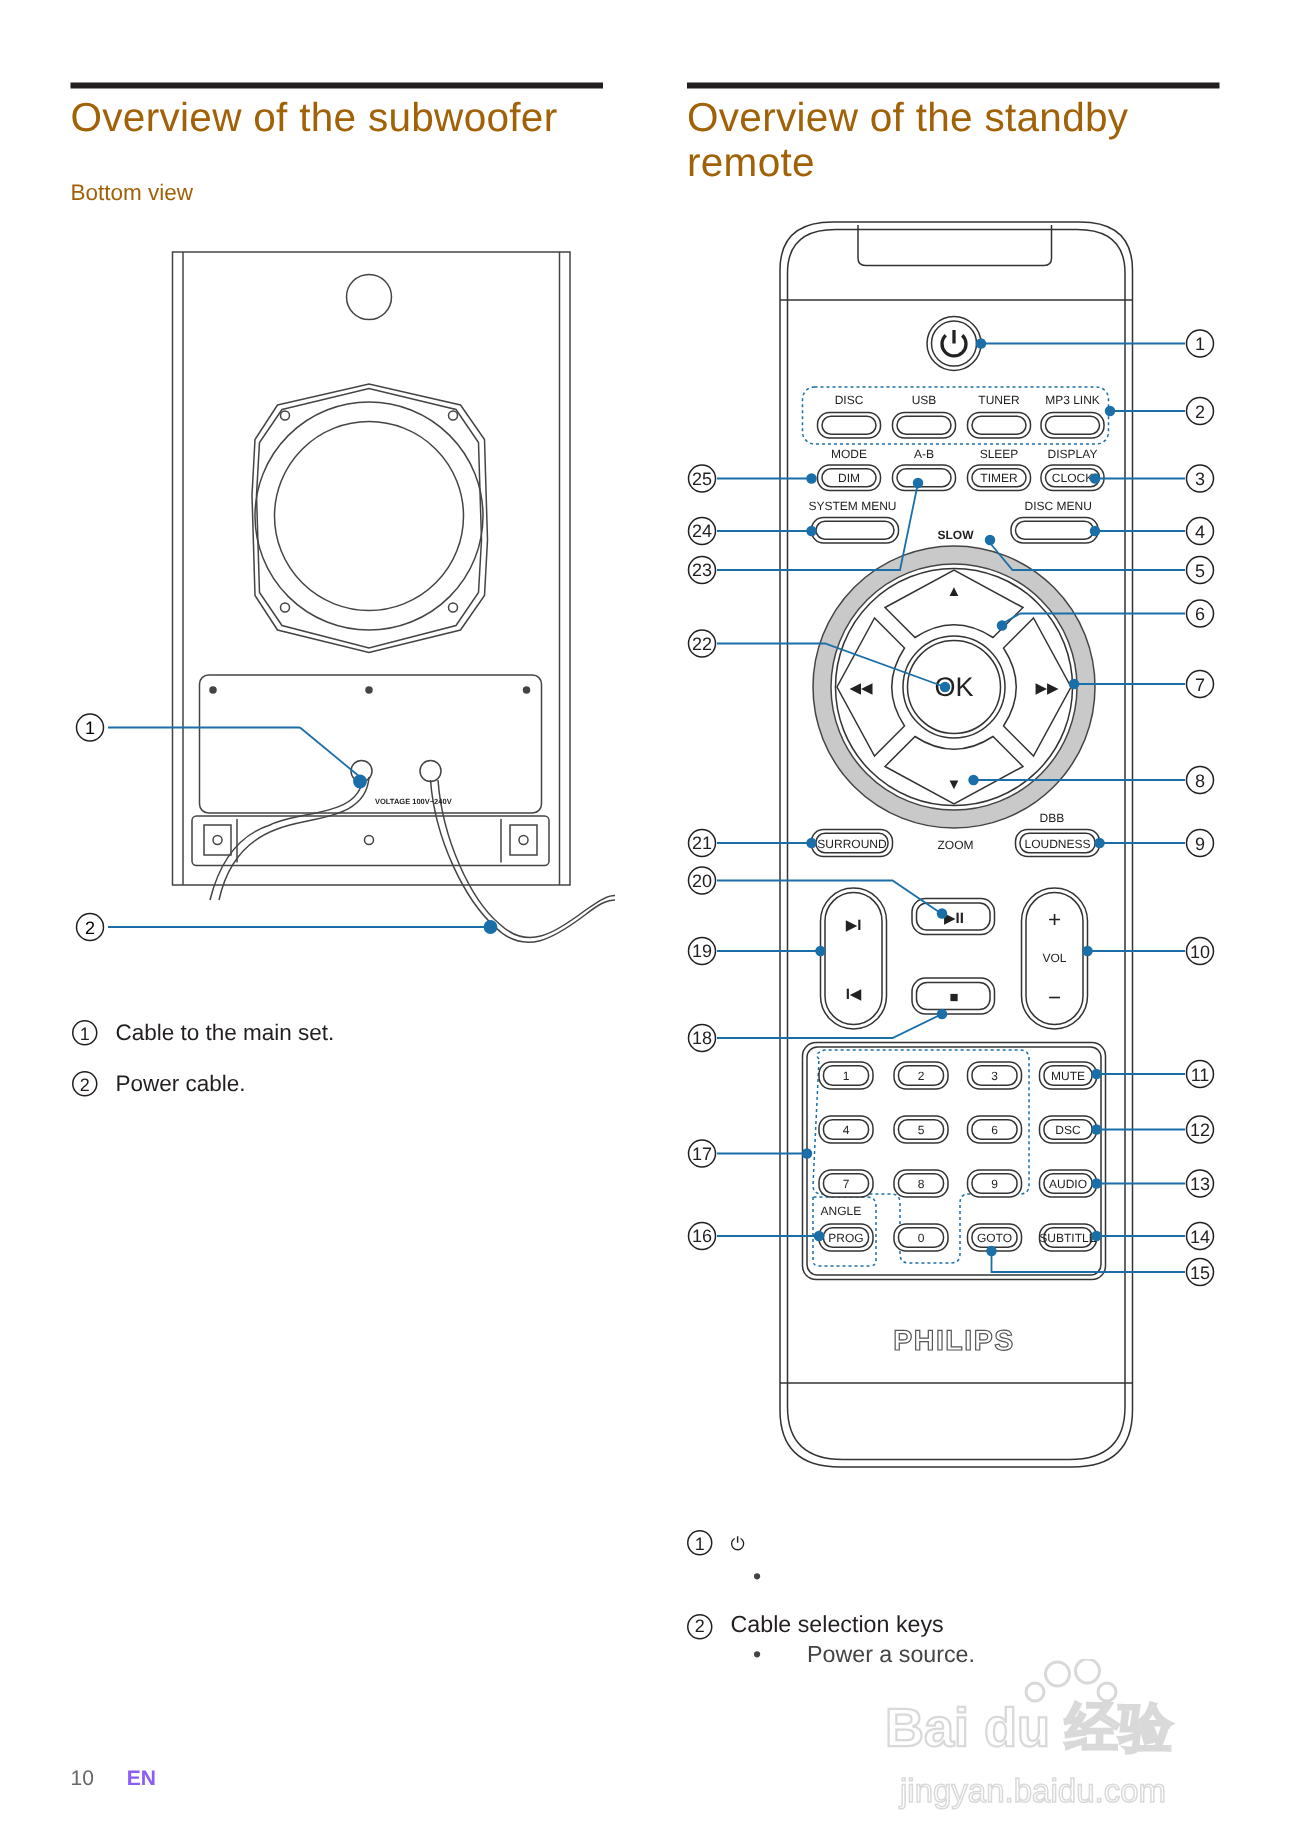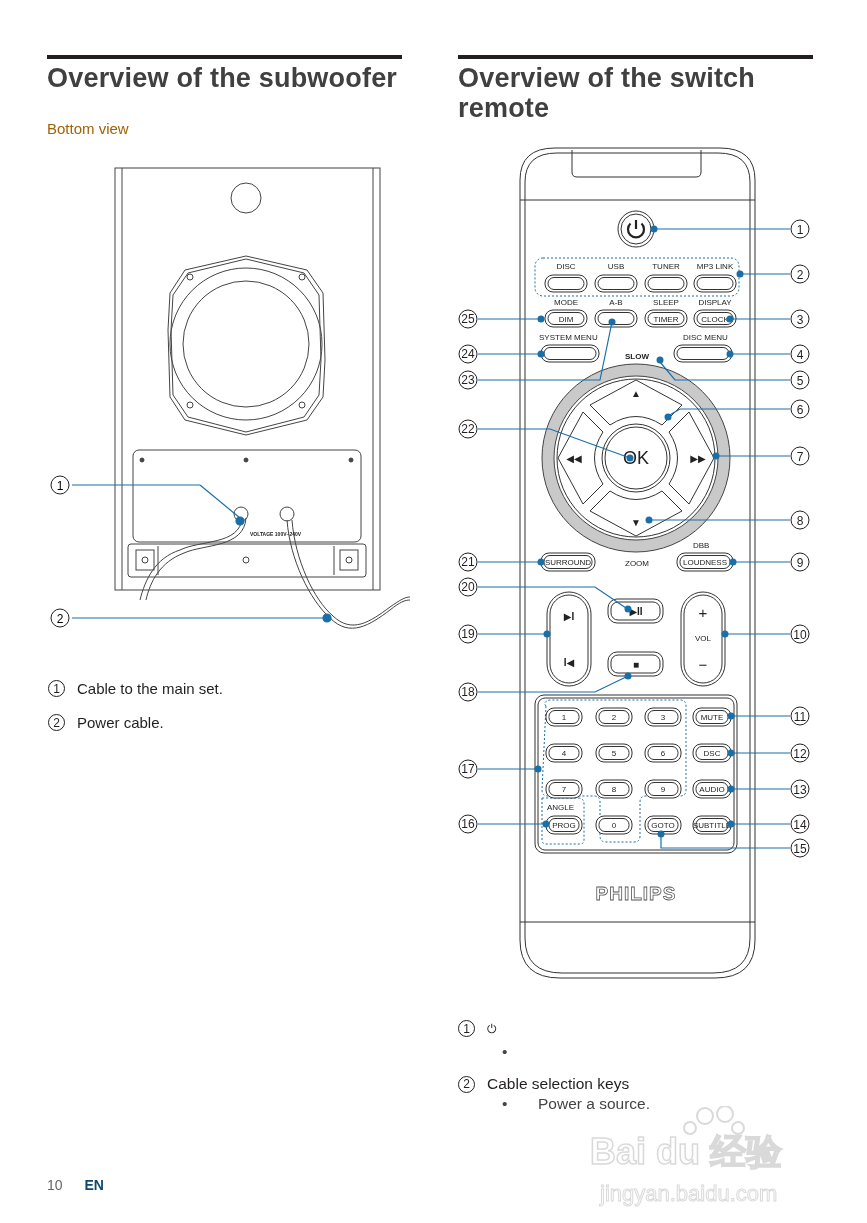--- a/index.html
+++ b/index.html
@@ -1,29 +1,29 @@
 <!DOCTYPE html>
 <html><head>
 <meta charset="utf-8">
 <style>
   html,body{margin:0;padding:0;background:#fff;}
   body{width:867px;height:1223px;position:relative;overflow:hidden;font-family:"Liberation Sans","DejaVu Sans",sans-serif;color:#231f20;}
   .rule{position:absolute;height:4px;background:#231f20;}
-  .h1{position:absolute;font-size:27px;line-height:30px;font-weight:bold;margin:0;color:#404040;letter-spacing:0.2px;}
+  .h1{position:absolute;font-size:27px;line-height:30px;font-weight:normal;margin:0;color:#a16207;letter-spacing:0.2px;}
   .sub{position:absolute;font-size:15px;color:#a16207;}
   .legend-item{position:absolute;font-size:15px;display:flex;align-items:center;}
   .circnum{display:inline-flex;align-items:center;justify-content:center;width:17px;height:17px;border:1px solid #231f20;border-radius:50%;font-size:12px;box-sizing:border-box;margin-right:12px;}
   .desc{position:absolute;font-size:15.5px;color:#444;}
   .desc .item-head{display:flex;align-items:center;color:#231f20;}
   .desc .bullet{display:flex;margin-left:44px;margin-top:4px;line-height:22px;}
   .desc .bullet .dot{width:36px;}
   .desc .bullet .txt{width:260px;}
   .footer{position:absolute;left:47px;top:1177px;font-size:14px;}
   .footer .pg{color:#666;margin-right:18px;}
-  .footer .lang{color:#0c4a6e;font-weight:bold;}
+  .footer .lang{color:#8b5cf6;font-weight:bold;}
   svg text{font-family:"Liberation Sans","DejaVu Sans",sans-serif;}
   .watermark{position:absolute;left:590px;top:1106px;width:230px;height:110px;opacity:0.55;pointer-events:none;}
 </style>
 </head>
 <body>
 
 <div class="rule" style="left:47px;top:55px;width:355px;"></div>
 <h1 class="h1" style="left:47px;top:63px;">Overview of the subwoofer</h1>
 <div class="sub" style="left:47px;top:120px;">Bottom view</div>
 
@@ -89,21 +89,21 @@
   <span class="circnum">1</span>
   <span>Cable to the main set.</span>
 </div>
 <div class="legend-item" style="left:48px;top:714px;">
   <span class="circnum">2</span>
   <span>Power cable.</span>
 </div>
 
 <div class="rule" style="left:458px;top:55px;width:355px;"></div>
 <h1 class="h1" style="left:458px;top:63px;">
-  <span>Overview of the switch</span><br>
+  <span>Overview of the standby</span><br>
   <span>remote</span>
 </h1>
 
 <svg style="position:absolute;left:450px;top:140px;" width="380" height="850" viewBox="0 0 380 850">
   <defs>
     <style>
       .o{fill:none;stroke:#333;stroke-width:1;}
       .b{fill:#fff;stroke:#333;stroke-width:1;}
       .lbl{font-size:8px;fill:#222;}
       .btxt{font-size:8px;fill:#222;}

